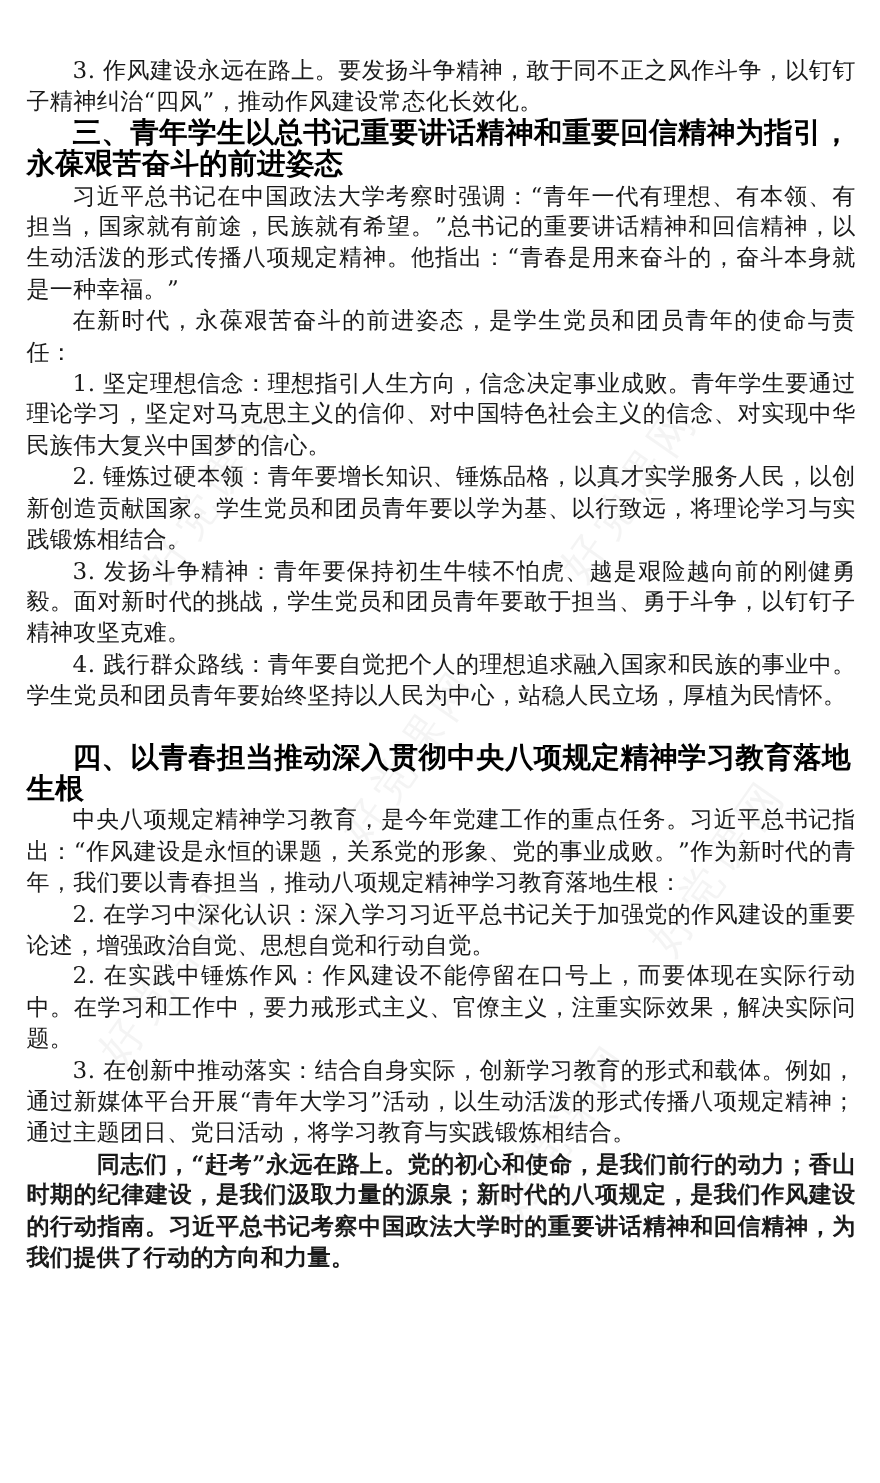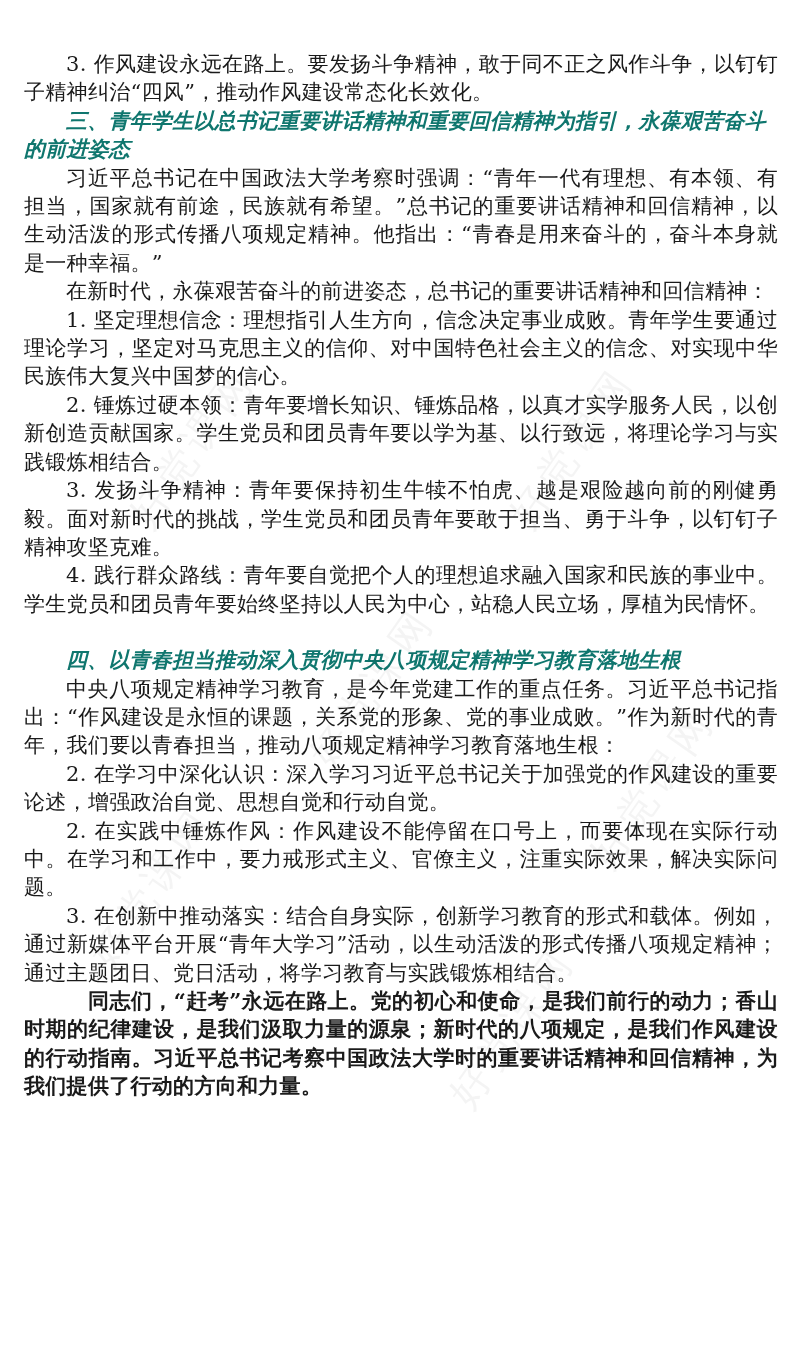--- a/index.html
+++ b/index.html
@@ -31,27 +31,26 @@
     word-break: break-all;
   }
   .para.deep-indent {
     text-indent: 64px;
     font-weight: bold;
   }
   .heading {
     margin: 0;
     font-family: "DejaVu Sans", "Liberation Sans", sans-serif;
     font-weight: bold;
-    font-size: 21px;
+    font-size: 26px;
     line-height: 28.4px;
     text-indent: 42px;
     letter-spacing: 0.2px;
     word-break: break-all;
-    color: #0f766e;
-    font-style: italic;
+    color: #000000;
   }
   .spacer {
     height: 28px;
   }
   .watermark-layer {
     position: absolute;
     inset: 0;
     pointer-events: none;
     overflow: hidden;
   }
@@ -65,21 +64,21 @@
     letter-spacing: 6px;
   }
 </style>
 </head>
 <body>
 
 <div class="page">
   <p class="para">3. 作风建设永远在路上。要发扬斗争精神，敢于同不正之风作斗争，以钉钉子精神纠治“四风”，推动作风建设常态化长效化。</p>
   <p class="heading">三、青年学生以总书记重要讲话精神和重要回信精神为指引，永葆艰苦奋斗的前进姿态</p>
   <p class="para">习近平总书记在中国政法大学考察时强调：“青年一代有理想、有本领、有担当，国家就有前途，民族就有希望。”总书记的重要讲话精神和回信精神，以生动活泼的形式传播八项规定精神。他指出：“青春是用来奋斗的，奋斗本身就是一种幸福。”</p>
-  <p class="para">在新时代，永葆艰苦奋斗的前进姿态，总书记的重要讲话精神和回信精神：</p>
+  <p class="para">在新时代，永葆艰苦奋斗的前进姿态，是学生党员和团员青年的使命与责任：</p>
   <p class="para">1. 坚定理想信念：理想指引人生方向，信念决定事业成败。青年学生要通过理论学习，坚定对马克思主义的信仰、对中国特色社会主义的信念、对实现中华民族伟大复兴中国梦的信心。</p>
   <p class="para">2. 锤炼过硬本领：青年要增长知识、锤炼品格，以真才实学服务人民，以创新创造贡献国家。学生党员和团员青年要以学为基、以行致远，将理论学习与实践锻炼相结合。</p>
   <p class="para">3. 发扬斗争精神：青年要保持初生牛犊不怕虎、越是艰险越向前的刚健勇毅。面对新时代的挑战，学生党员和团员青年要敢于担当、勇于斗争，以钉钉子精神攻坚克难。</p>
   <p class="para">4. 践行群众路线：青年要自觉把个人的理想追求融入国家和民族的事业中。学生党员和团员青年要始终坚持以人民为中心，站稳人民立场，厚植为民情怀。</p>
   <div class="spacer"></div>
   <p class="heading">四、以青春担当推动深入贯彻中央八项规定精神学习教育落地生根</p>
   <p class="para">中央八项规定精神学习教育，是今年党建工作的重点任务。习近平总书记指出：“作风建设是永恒的课题，关系党的形象、党的事业成败。”作为新时代的青年，我们要以青春担当，推动八项规定精神学习教育落地生根：</p>
   <p class="para">2. 在学习中深化认识：深入学习习近平总书记关于加强党的作风建设的重要论述，增强政治自觉、思想自觉和行动自觉。</p>
   <p class="para">2. 在实践中锤炼作风：作风建设不能停留在口号上，而要体现在实际行动中。在学习和工作中，要力戒形式主义、官僚主义，注重实际效果，解决实际问题。</p>
   <p class="para">3. 在创新中推动落实：结合自身实际，创新学习教育的形式和载体。例如，通过新媒体平台开展“青年大学习”活动，以生动活泼的形式传播八项规定精神；通过主题团日、党日活动，将学习教育与实践锻炼相结合。</p>

